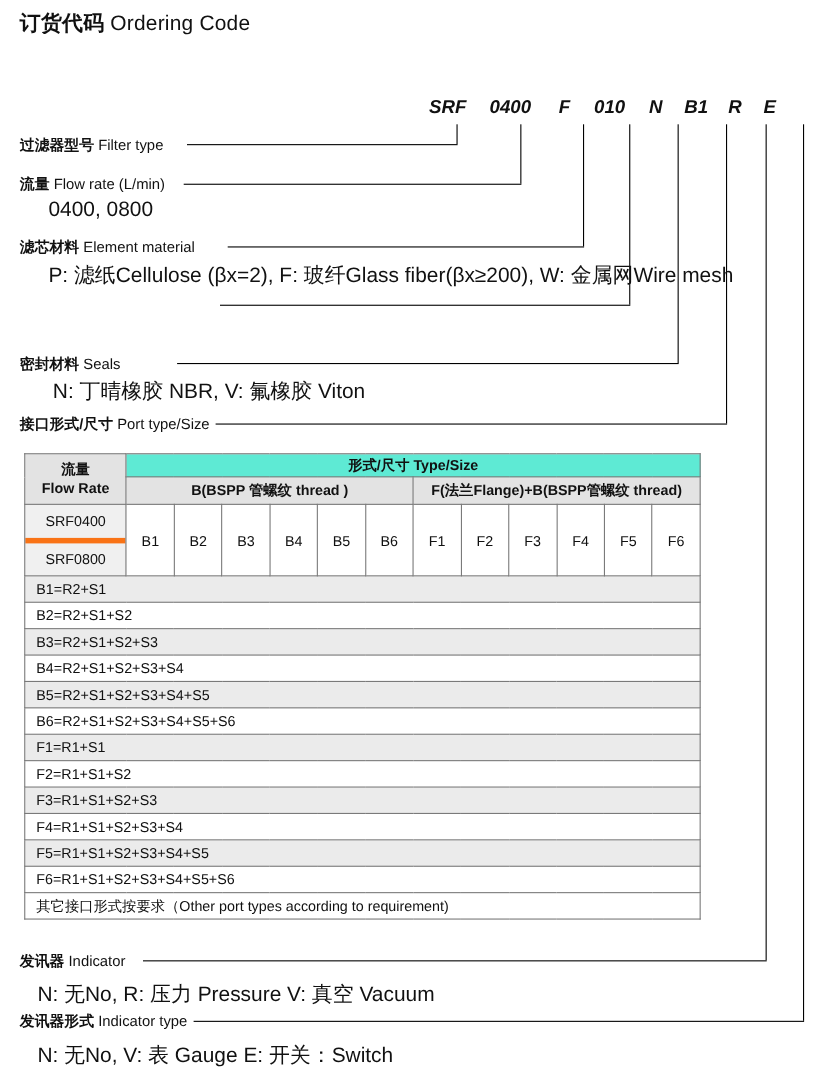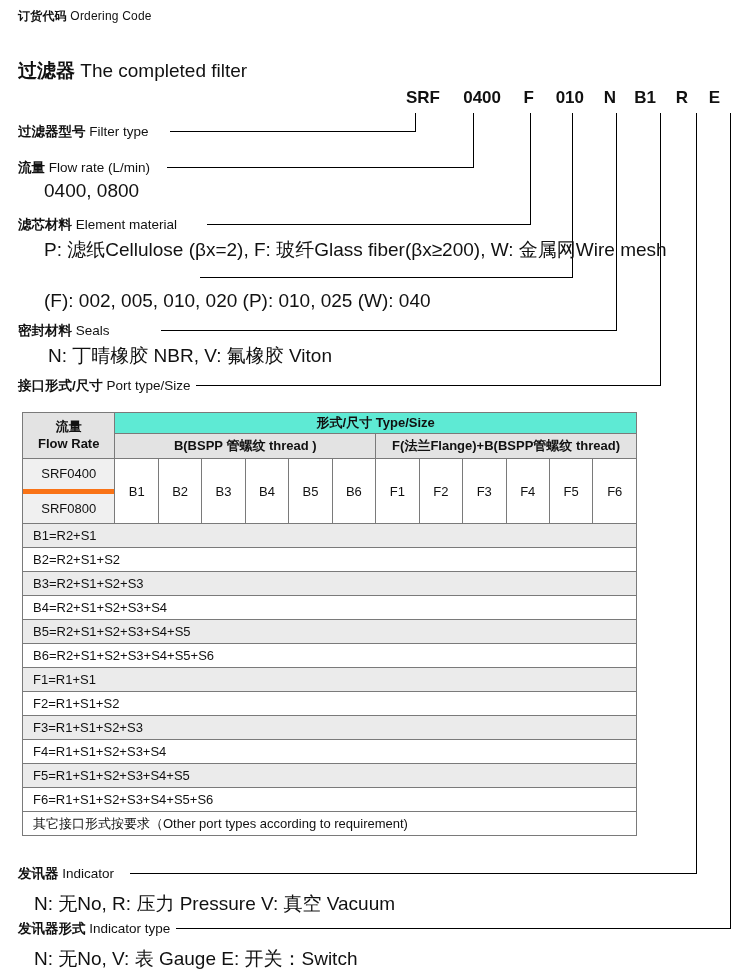--- a/index.html
+++ b/index.html
@@ -20,21 +20,21 @@
     width: 750px;
     height: 973px;
     padding: 0;
   }
 
   
   .h-main {
     position: absolute;
     left: 18px;
     top: 8px;
-    font-size: 12px;
+    font-size: 19px;
     font-weight: bold;
     letter-spacing: 0.2px;
   }
   .h-main .en { font-weight: normal; }
   .h-sub {
     position: absolute;
     left: 18px;
     top: 58px;
     font-size: 19px;
     font-weight: bold;
@@ -47,22 +47,23 @@
     top: 88px;
     left: 390px;
     width: 350px;
     height: 26px;
   }
   .code-seg {
     position: absolute;
     top: 0;
     font-size: 17px;
     font-weight: bold;
-    text-align: right;
+    text-align: left;
     white-space: nowrap;
+    font-style: italic;
   }
 
   
   .vline {
     position: absolute;
     width: 1px;
     background: #000;
   }
   .hline {
     position: absolute;
@@ -142,24 +143,20 @@
 </head>
 <body>
 
 <div class="page">
 
   <div class="h-main">
     <span>订货代码</span>
     <span class="en">Ordering Code</span>
   </div>
 
-  <div class="h-sub">
-    <span>过滤器</span>
-    <span class="en">The completed filter</span>
-  </div>
 
   <div class="code-row">
     <div class="code-seg" style="left:0px; width:50px;">SRF</div>
     <div class="code-seg" style="left:55px; width:56px;">0400</div>
     <div class="code-seg" style="left:118px; width:26px;">F</div>
     <div class="code-seg" style="left:150px; width:44px;">010</div>
     <div class="code-seg" style="left:200px; width:26px;">N</div>
     <div class="code-seg" style="left:232px; width:34px;">B1</div>
     <div class="code-seg" style="left:272px; width:26px;">R</div>
     <div class="code-seg" style="left:304px; width:26px;">E</div>
@@ -199,21 +196,20 @@
     <span class="en">Flow rate (L/min)</span>
   </div>
   <div class="sub ind" style="top:180px; left:44px;">0400, 0800</div>
 
   <div class="lbl" style="top:216px;">
     <b>滤芯材料</b>
     <span class="en">Element material</span>
   </div>
   <div class="sub" style="top:237px; left:44px;">P: 滤纸Cellulose (βx=2), F: 玻纤Glass fiber(βx≥200), W: 金属网Wire mesh</div>
 
-  <div class="sub" style="top:290px; left:44px;">(F): 002, 005, 010, 020 (P): 010, 025 (W): 040</div>
 
   <div class="lbl" style="top:322px;">
     <b>密封材料</b>
     <span class="en">Seals</span>
   </div>
   <div class="sub" style="top:343px; left:48px;">N: 丁晴橡胶 NBR,  V: 氟橡胶 Viton</div>
 
   <div class="lbl" style="top:377px;">
     <b>接口形式/尺寸</b>
     <span class="en">Port type/Size</span>

